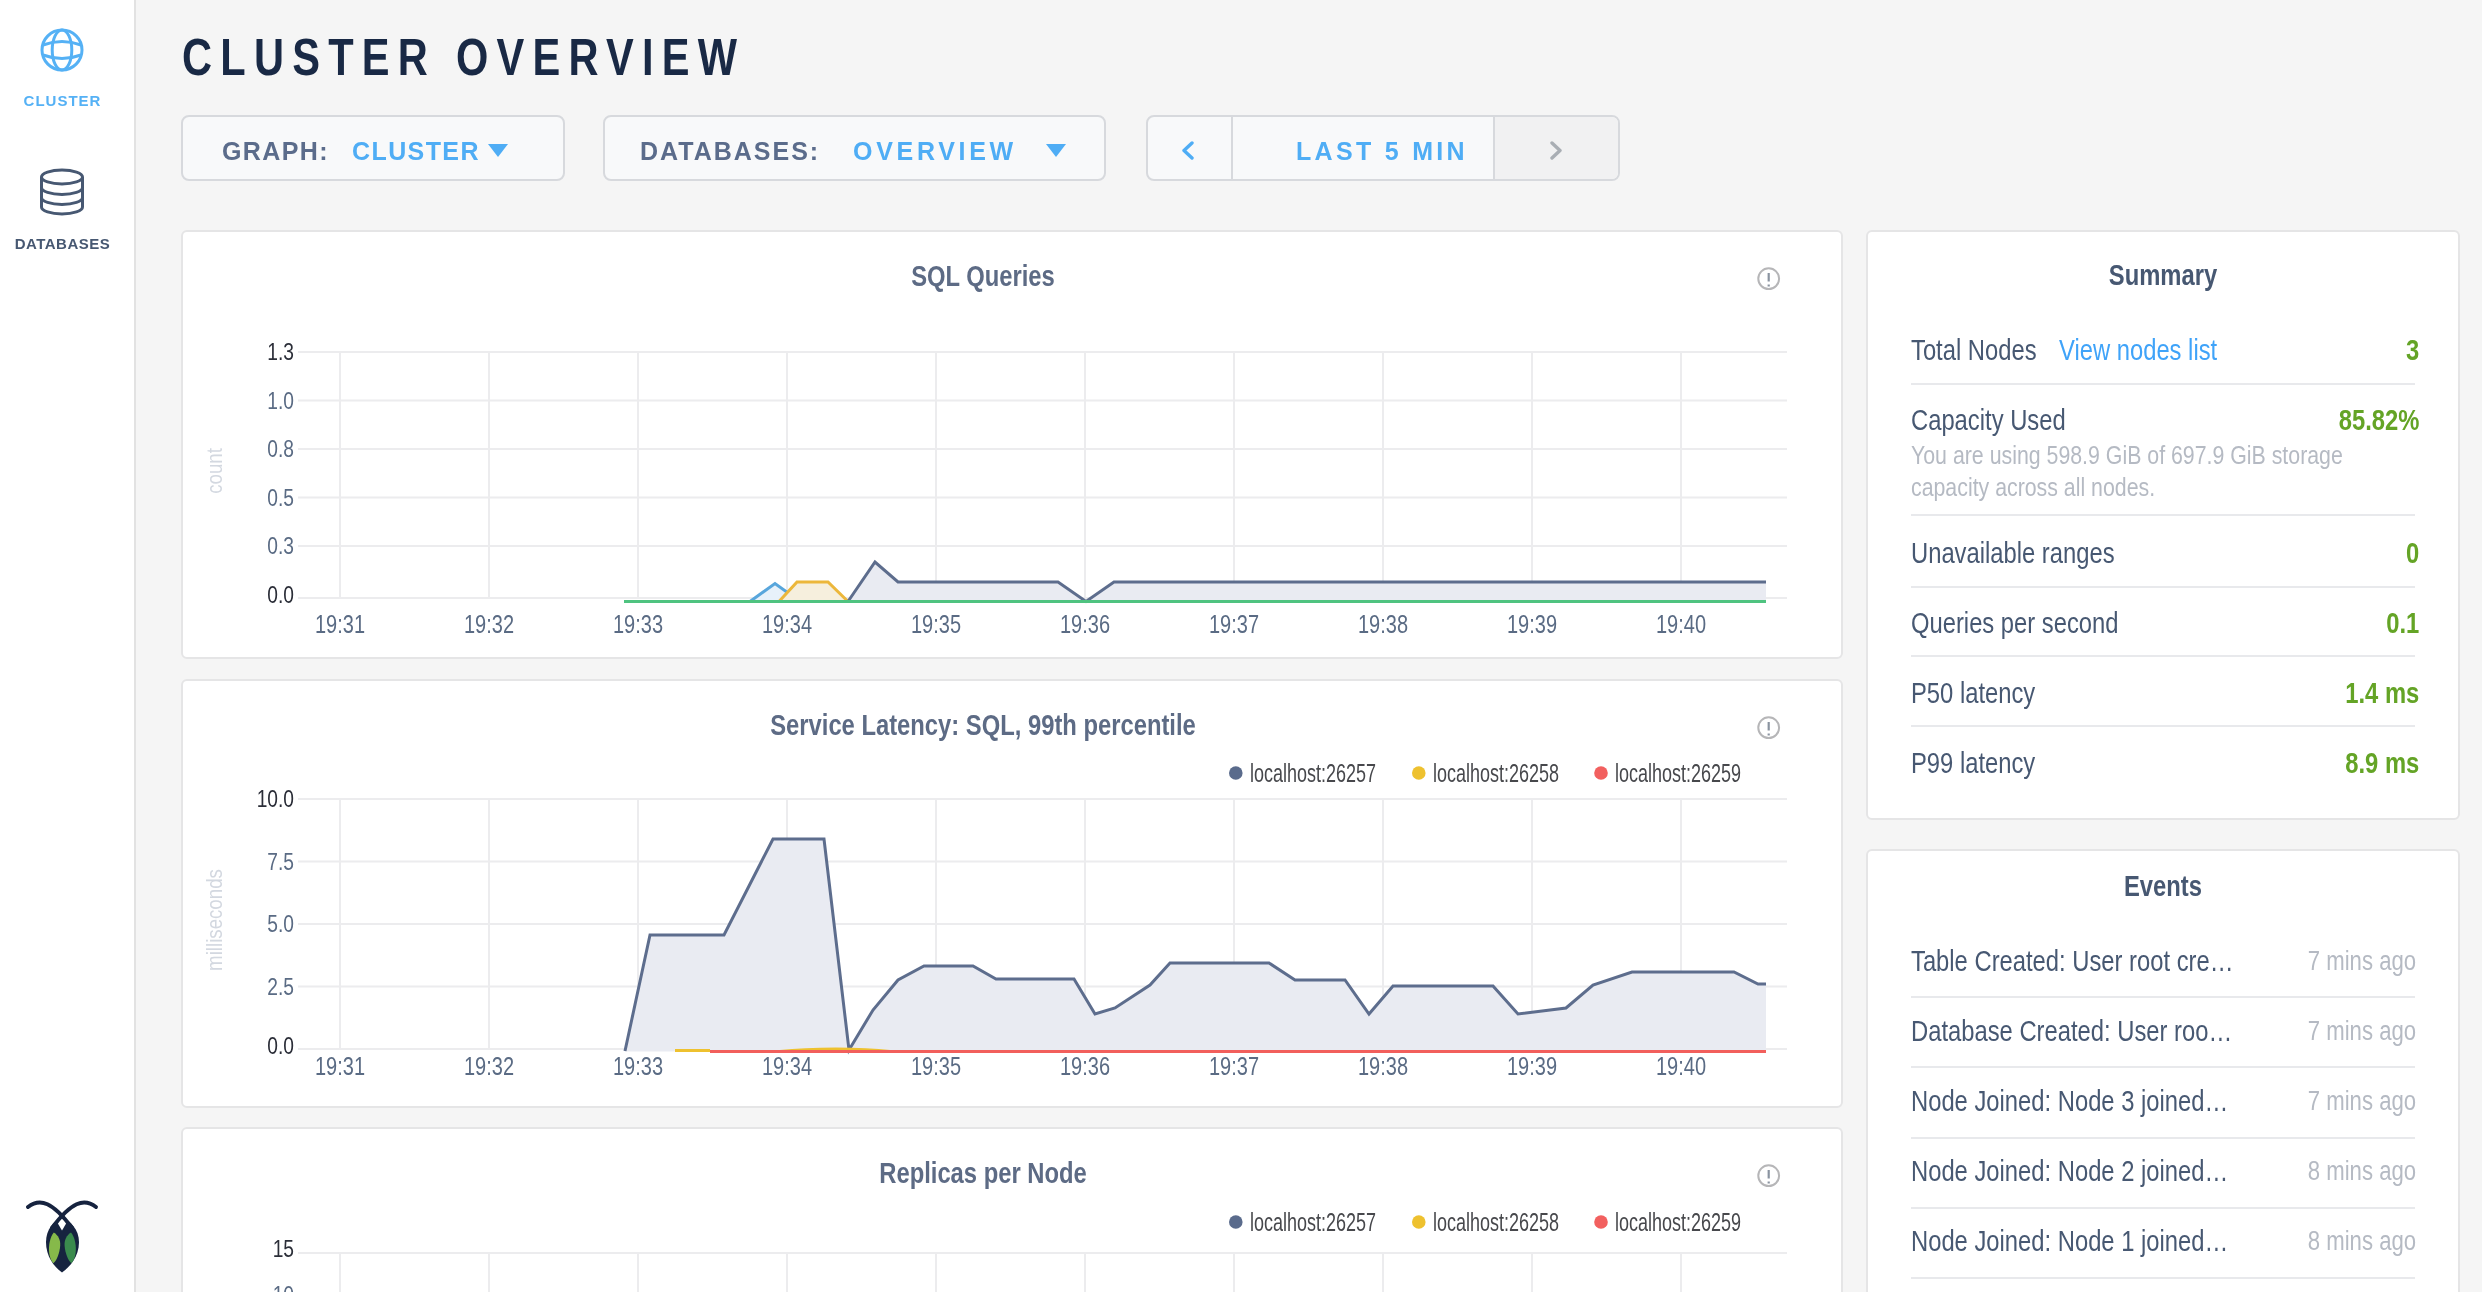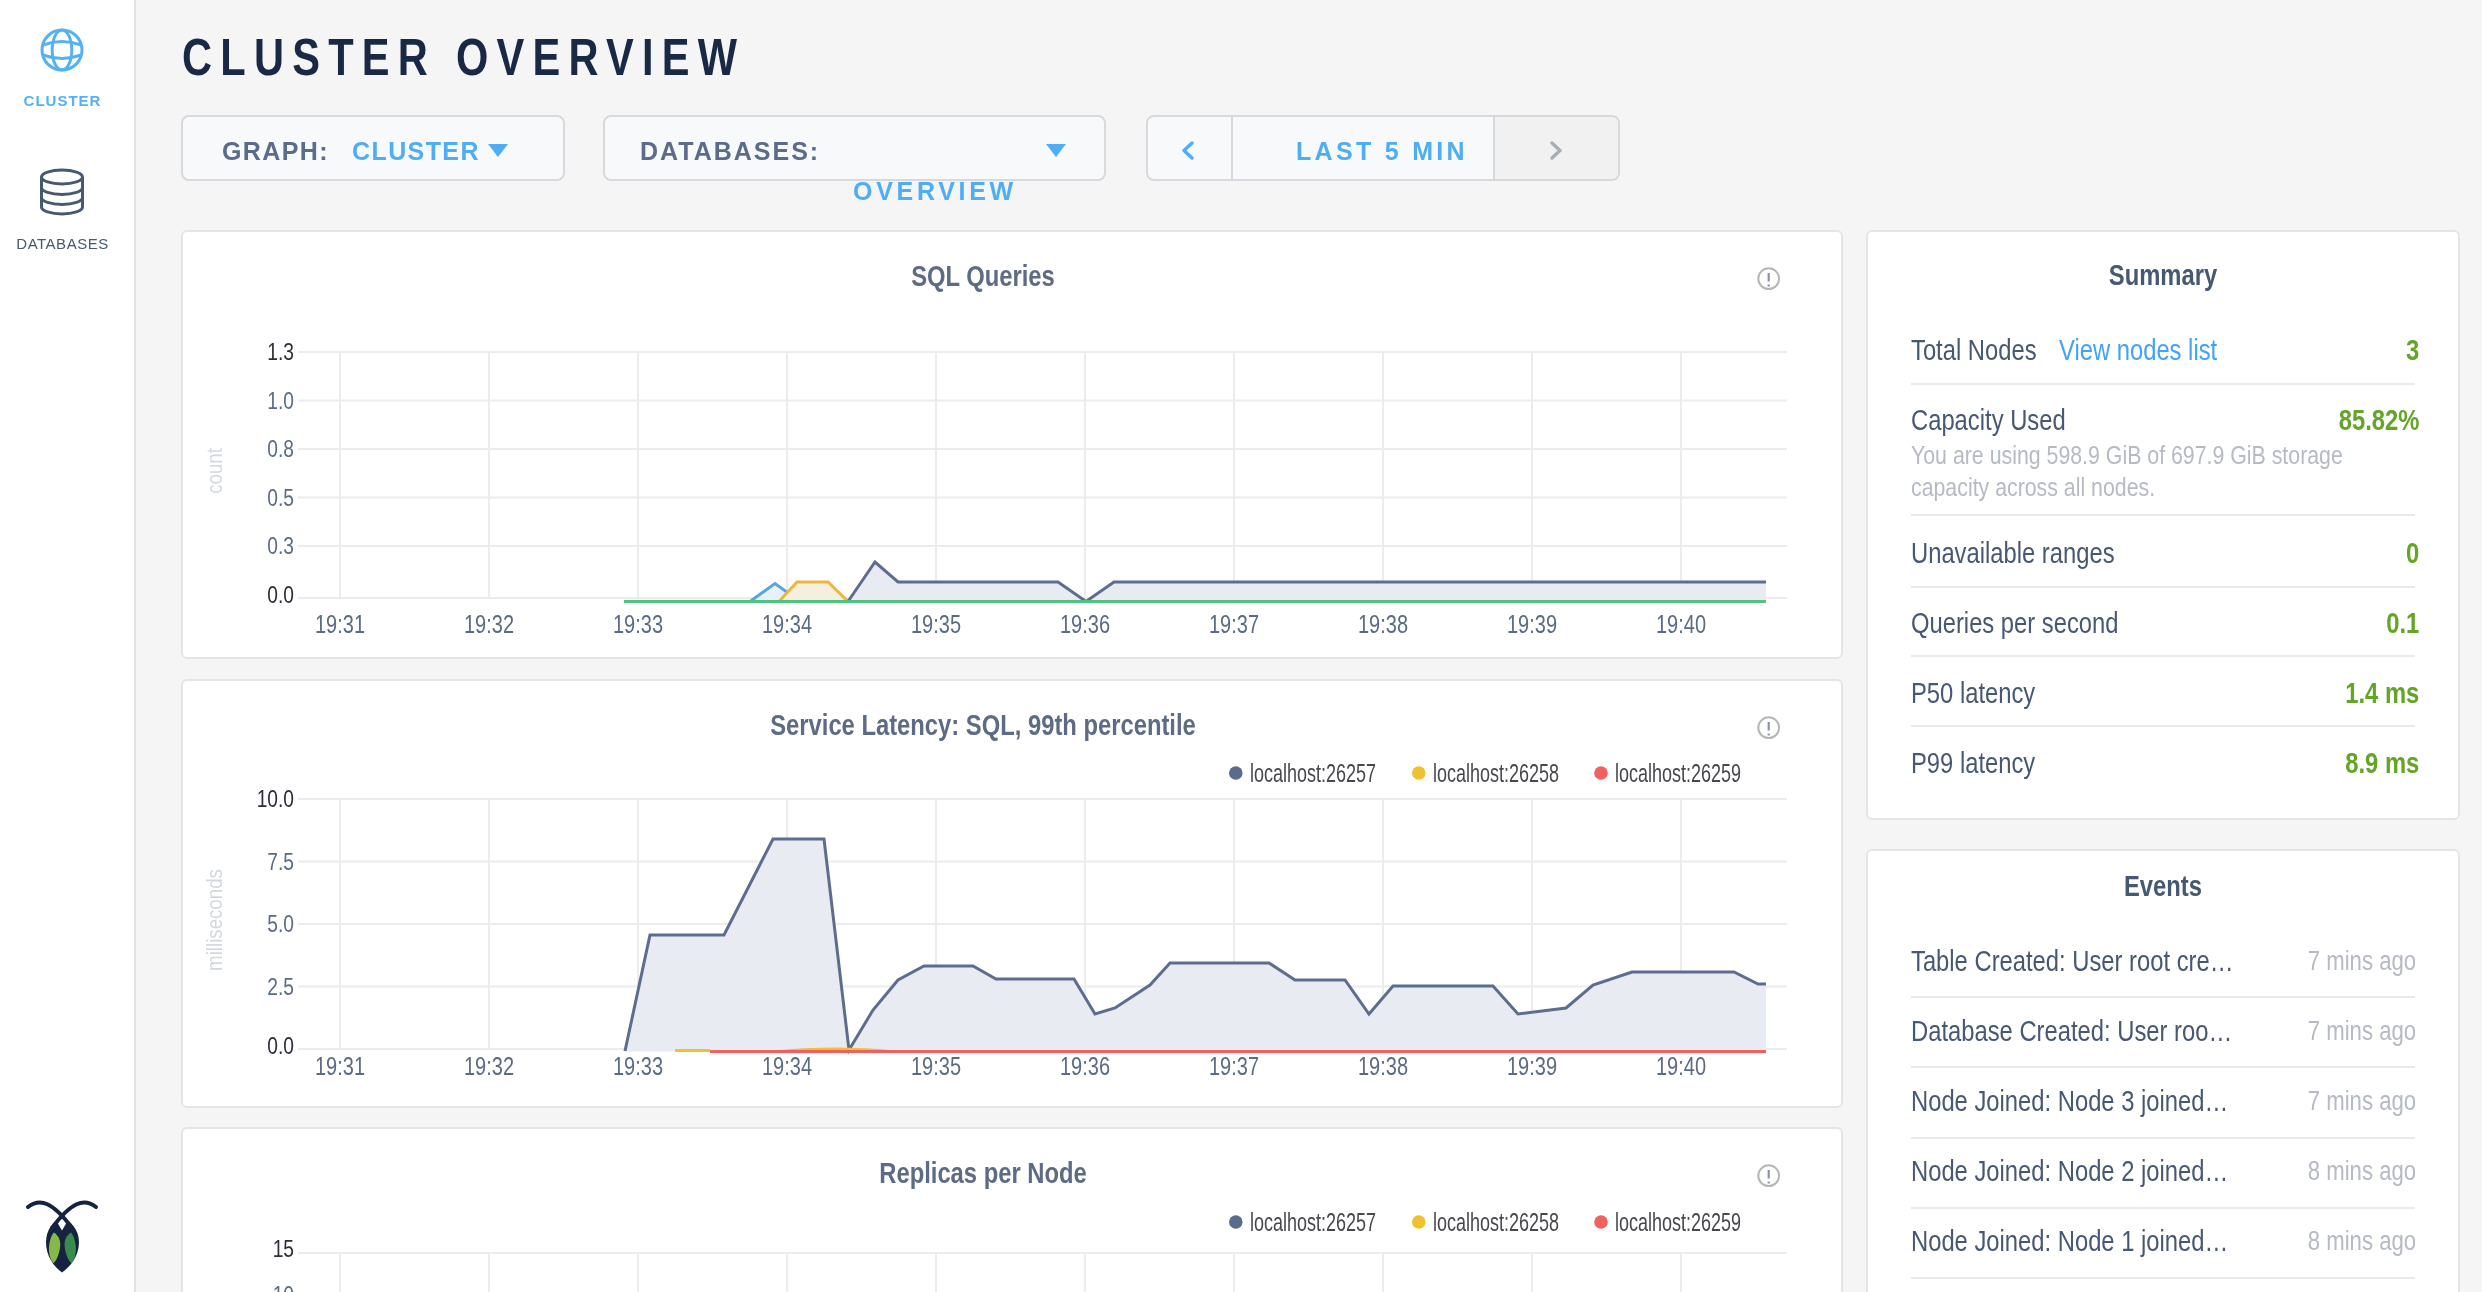--- a/index.html
+++ b/index.html
@@ -31,21 +31,21 @@
 <div class="t" style="left:0;top:93px;width:125px;text-align:center;font-size:15px;font-weight:bold;color:#55b1f5;letter-spacing:1px;">CLUSTER</div>
 
 <svg class="ab" style="left:38px;top:168px" width="48" height="50" viewBox="0 0 48 50" fill="none" stroke="#475872" stroke-width="3">
   <ellipse cx="24" cy="9" rx="20.5" ry="7"></ellipse>
   <path d="M3.5,9 L3.5,39"></path>
   <path d="M44.5,9 L44.5,39"></path>
   <path d="M3.5,39 A20.5,7 0 0 0 44.5,39"></path>
   <path d="M3.5,19.5 A20.5,7 0 0 0 44.5,19.5"></path>
   <path d="M3.5,29.5 A20.5,7 0 0 0 44.5,29.5"></path>
 </svg>
-<div class="t" style="left:0;top:236px;width:125px;text-align:center;font-size:15px;font-weight:normal;color:#475872;letter-spacing:0.5px;">DATABASES</div>
+<div class="t" style="left:0;top:236px;width:125px;text-align:center;font-size:15px;font-weight:bold;color:#475872;letter-spacing:0.5px;">DATABASES</div>
 
 <svg class="ab" style="left:26px;top:1196px" width="73" height="78" viewBox="0 0 73 78">
   <path d="M36,20.5 C28,25.5 20,33 20,46 C20,61 28.5,71 36,76.5 C43.5,71 53,61 53,46 C53,33 44,25.5 36,20.5 Z" fill="#16233f"></path>
   <polygon points="26,17.5 46,17.5 36,34.5" fill="#ffffff"></polygon>
   <path d="M2,11 C14,1.5 27,6 46,32" fill="none" stroke="#16233f" stroke-width="3.9" stroke-linecap="round"></path>
   <path d="M70,11 C58,1.5 45,6 26,32" fill="none" stroke="#16233f" stroke-width="3.9" stroke-linecap="round"></path>
   <path d="M27.8,36.5 C23.8,41.5 22.3,50 23.2,57 C23.8,61.5 25.2,65 27.3,67.3 C30.8,64.3 33.6,57.5 34.2,49.5 C34.6,44 32.2,39.2 27.8,36.5 Z" fill="#86b94a"></path>
   <path d="M45,36.5 C49,41.5 50.5,50 49.6,57 C49,61.5 47.6,65 45.5,67.3 C42,64.3 39.2,57.5 38.6,49.5 C38.2,44 40.6,39.2 45,36.5 Z" fill="#3a8a4d"></path>
 </svg>
 
@@ -56,21 +56,21 @@
 <div class="ab" style="left:1146px;top:115px;width:474px;height:66px;border:2px solid #d7d9dd;border-radius:8px;background:#f8f9fa;"></div>
 <div class="ab" style="left:1231px;top:115px;width:2px;height:66px;background:#d7d9dd;"></div>
 <div class="ab" style="left:1495px;top:117px;width:123px;height:62px;background:#f1f1f2;border-radius:0 6px 6px 0;"></div>
 <div class="ab" style="left:1493px;top:115px;width:2px;height:66px;background:#d7d9dd;"></div>
 
 <div class="t" style="left:222px;top:139px;font-size:25px;font-weight:bold;color:#5b6c8b;letter-spacing:1.4px;">GRAPH:</div>
 <div class="t" style="left:352px;top:139px;font-size:25px;font-weight:bold;color:#4fadf5;letter-spacing:1.4px;">CLUSTER</div>
 <div class="ab" style="left:488px;top:144px;width:0;height:0;border-left:10px solid transparent;border-right:10px solid transparent;border-top:13px solid #4fadf5;"></div>
 
 <div class="t" style="left:640px;top:139px;font-size:25px;font-weight:bold;color:#5b6c8b;letter-spacing:2px;">DATABASES:</div>
-<div class="t" style="left:853px;top:139px;font-size:25px;font-weight:bold;color:#4fadf5;letter-spacing:3.7px;margin-top:40px;">OVERVIEW</div>
+<div class="t" style="left:853px;top:139px;font-size:25px;font-weight:bold;color:#4fadf5;letter-spacing:3.7px;">OVERVIEW</div>
 <div class="ab" style="left:1046px;top:144px;width:0;height:0;border-left:10px solid transparent;border-right:10px solid transparent;border-top:13px solid #4fadf5;"></div>
 
 <svg class="ab" style="left:1180px;top:141px" width="16" height="19" viewBox="0 0 16 19" fill="none" stroke="#4fadf5" stroke-width="3.4" stroke-linecap="round" stroke-linejoin="round">
   <polyline points="12,2 4,9.5 12,17"></polyline>
 </svg>
 <div class="t" style="left:1082px;top:139px;width:600px;text-align:center;font-size:25px;font-weight:bold;color:#4fadf5;letter-spacing:3.3px;">LAST 5 MIN</div>
 <svg class="ab" style="left:1548px;top:141px" width="16" height="19" viewBox="0 0 16 19" fill="none" stroke="#a9aeb4" stroke-width="3.4" stroke-linecap="round" stroke-linejoin="round">
   <polyline points="4,2 12,9.5 4,17"></polyline>
 </svg>
 

